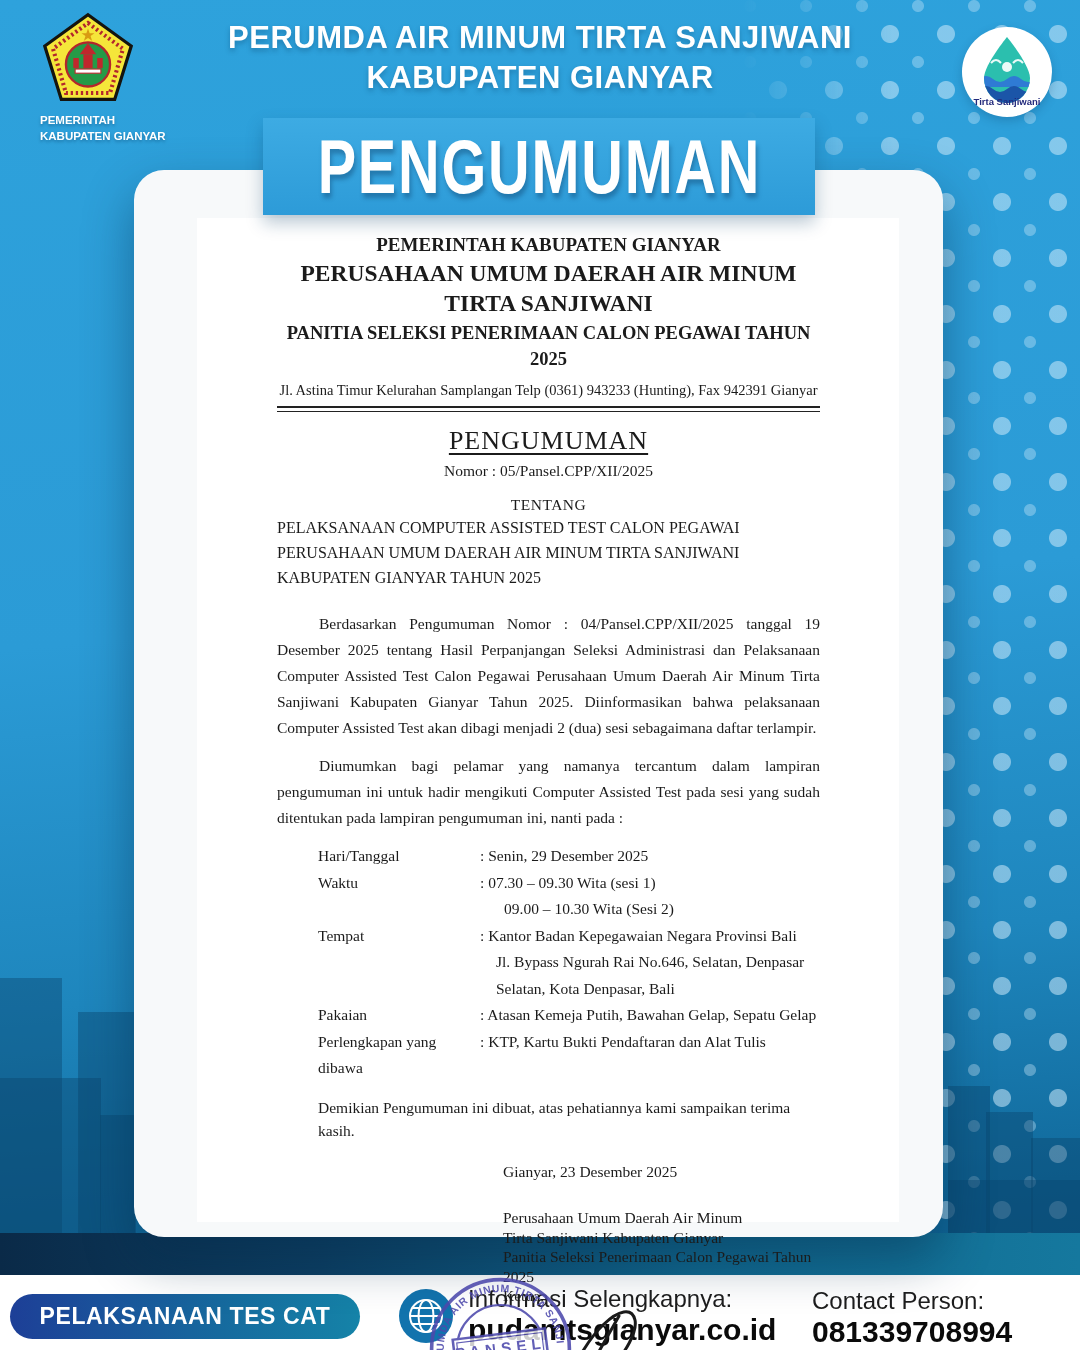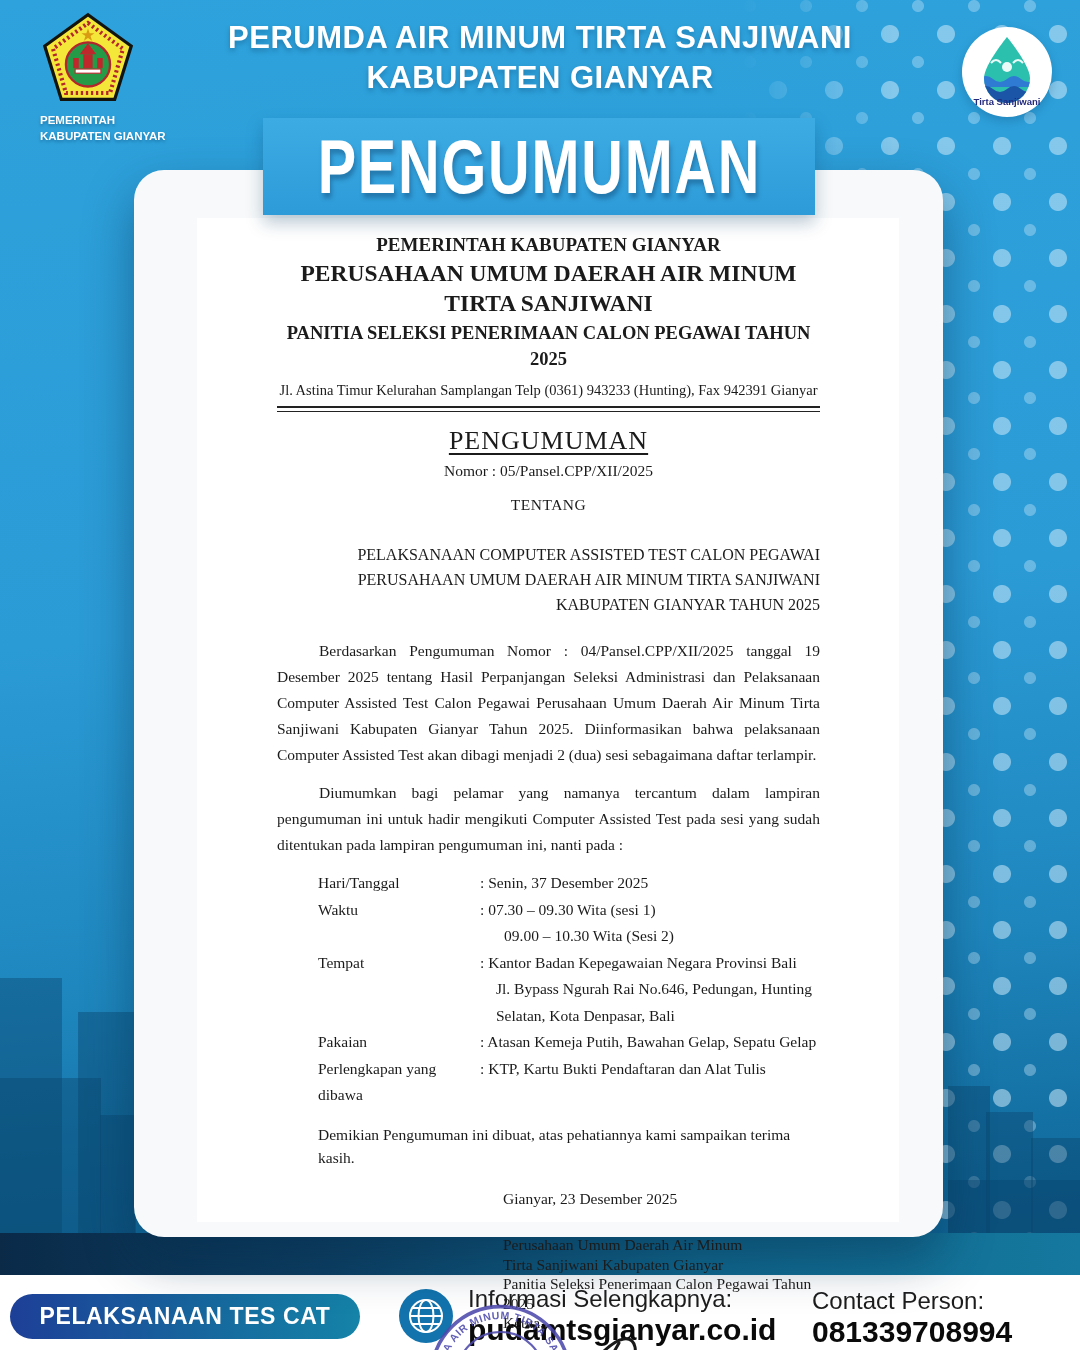--- a/index.html
+++ b/index.html
@@ -50,21 +50,21 @@
   .lh1{font-weight:bold;font-size:19px;line-height:26px;}
   .lh2{font-weight:bold;font-size:23.5px;line-height:30px;}
   .lh3{font-weight:bold;font-size:23.5px;line-height:30px;}
   .lh4{font-weight:bold;font-size:18.5px;line-height:26px;margin-top:2px;}
   .lh5{font-size:14.5px;line-height:20px;margin-top:8px;}
   .rule{margin-top:6px;height:3px;border-top:2.5px solid #222;border-bottom:1.5px solid #222;}
   .doc-title{text-align:center;margin-top:14px;font-size:26px;letter-spacing:1px;
              text-decoration:underline;text-underline-offset:4px;}
   .doc-number{text-align:center;margin-top:6px;font-size:15.5px;}
   .doc-about{text-align:center;margin-top:16px;font-size:15.5px;letter-spacing:.5px;}
-  .subject{text-align:right;margin-top:28px;font-size:16px;line-height:25px;}
+  .subject{text-align:left;margin-top:1px;font-size:16px;line-height:25px;}
   .para{margin-top:21px;text-align:justify;text-indent:42px;line-height:26px;}
   .para2{margin-top:12px;}
   .details{margin-top:12px;}
   .detail-row{display:flex;padding-left:41px;line-height:26.5px;}
   .detail-label{width:162px;flex:none;}
   .detail-values{flex:1;}
   .cont{margin-left:24px;}
   .cont2{margin-left:16px;}
   .closing{margin-top:14px;padding-left:41px;line-height:23px;}
   .sig-block{margin-top:20px;margin-left:226px;position:relative;line-height:19.5px;}
@@ -162,35 +162,35 @@
           <div>KABUPATEN GIANYAR TAHUN 2025</div>
         </div>
 
         <div class="para">Berdasarkan Pengumuman Nomor : 04/Pansel.CPP/XII/2025 tanggal 19 Desember 2025 tentang Hasil Perpanjangan Seleksi Administrasi  dan Pelaksanaan Computer Assisted Test Calon Pegawai  Perusahaan Umum Daerah Air Minum Tirta Sanjiwani  Kabupaten Gianyar Tahun 2025. Diinformasikan bahwa pelaksanaan Computer Assisted Test akan dibagi menjadi 2 (dua) sesi sebagaimana daftar terlampir.</div>
         <div class="para para2">Diumumkan bagi pelamar yang namanya tercantum dalam lampiran pengumuman ini untuk hadir mengikuti Computer Assisted Test pada sesi yang sudah ditentukan pada lampiran pengumuman ini, nanti pada :</div>
 
         <div class="details">
           <div class="detail-row">
             <div class="detail-label">Hari/Tanggal</div>
             <div class="detail-values">
-                <div>: Senin, 37 Desember 2025</div>
+                <div>: Senin, 29 Desember 2025</div>
               </div>
           </div>
           <div class="detail-row">
             <div class="detail-label">Waktu</div>
             <div class="detail-values">
               <div>: 07.30  – 09.30 Wita (sesi 1)</div>
               <div class="cont">09.00 – 10.30 Wita (Sesi 2)</div>
             </div>
           </div>
           <div class="detail-row">
             <div class="detail-label">Tempat</div>
             <div class="detail-values">
               <div>: Kantor Badan Kepegawaian Negara Provinsi Bali</div>
-              <div class="cont2">Jl. Bypass Ngurah Rai No.646, Pedungan, Hunting</div>
+              <div class="cont2">Jl. Bypass Ngurah Rai No.646, Selatan, Denpasar</div>
               <div class="cont2">Selatan, Kota Denpasar, Bali</div>
             </div>
           </div>
           <div class="detail-row">
             <div class="detail-label">Pakaian</div>
             <div class="detail-values">
                 <div>: Atasan Kemeja Putih, Bawahan Gelap, Sepatu Gelap</div>
               </div>
           </div>
           <div class="detail-row">

